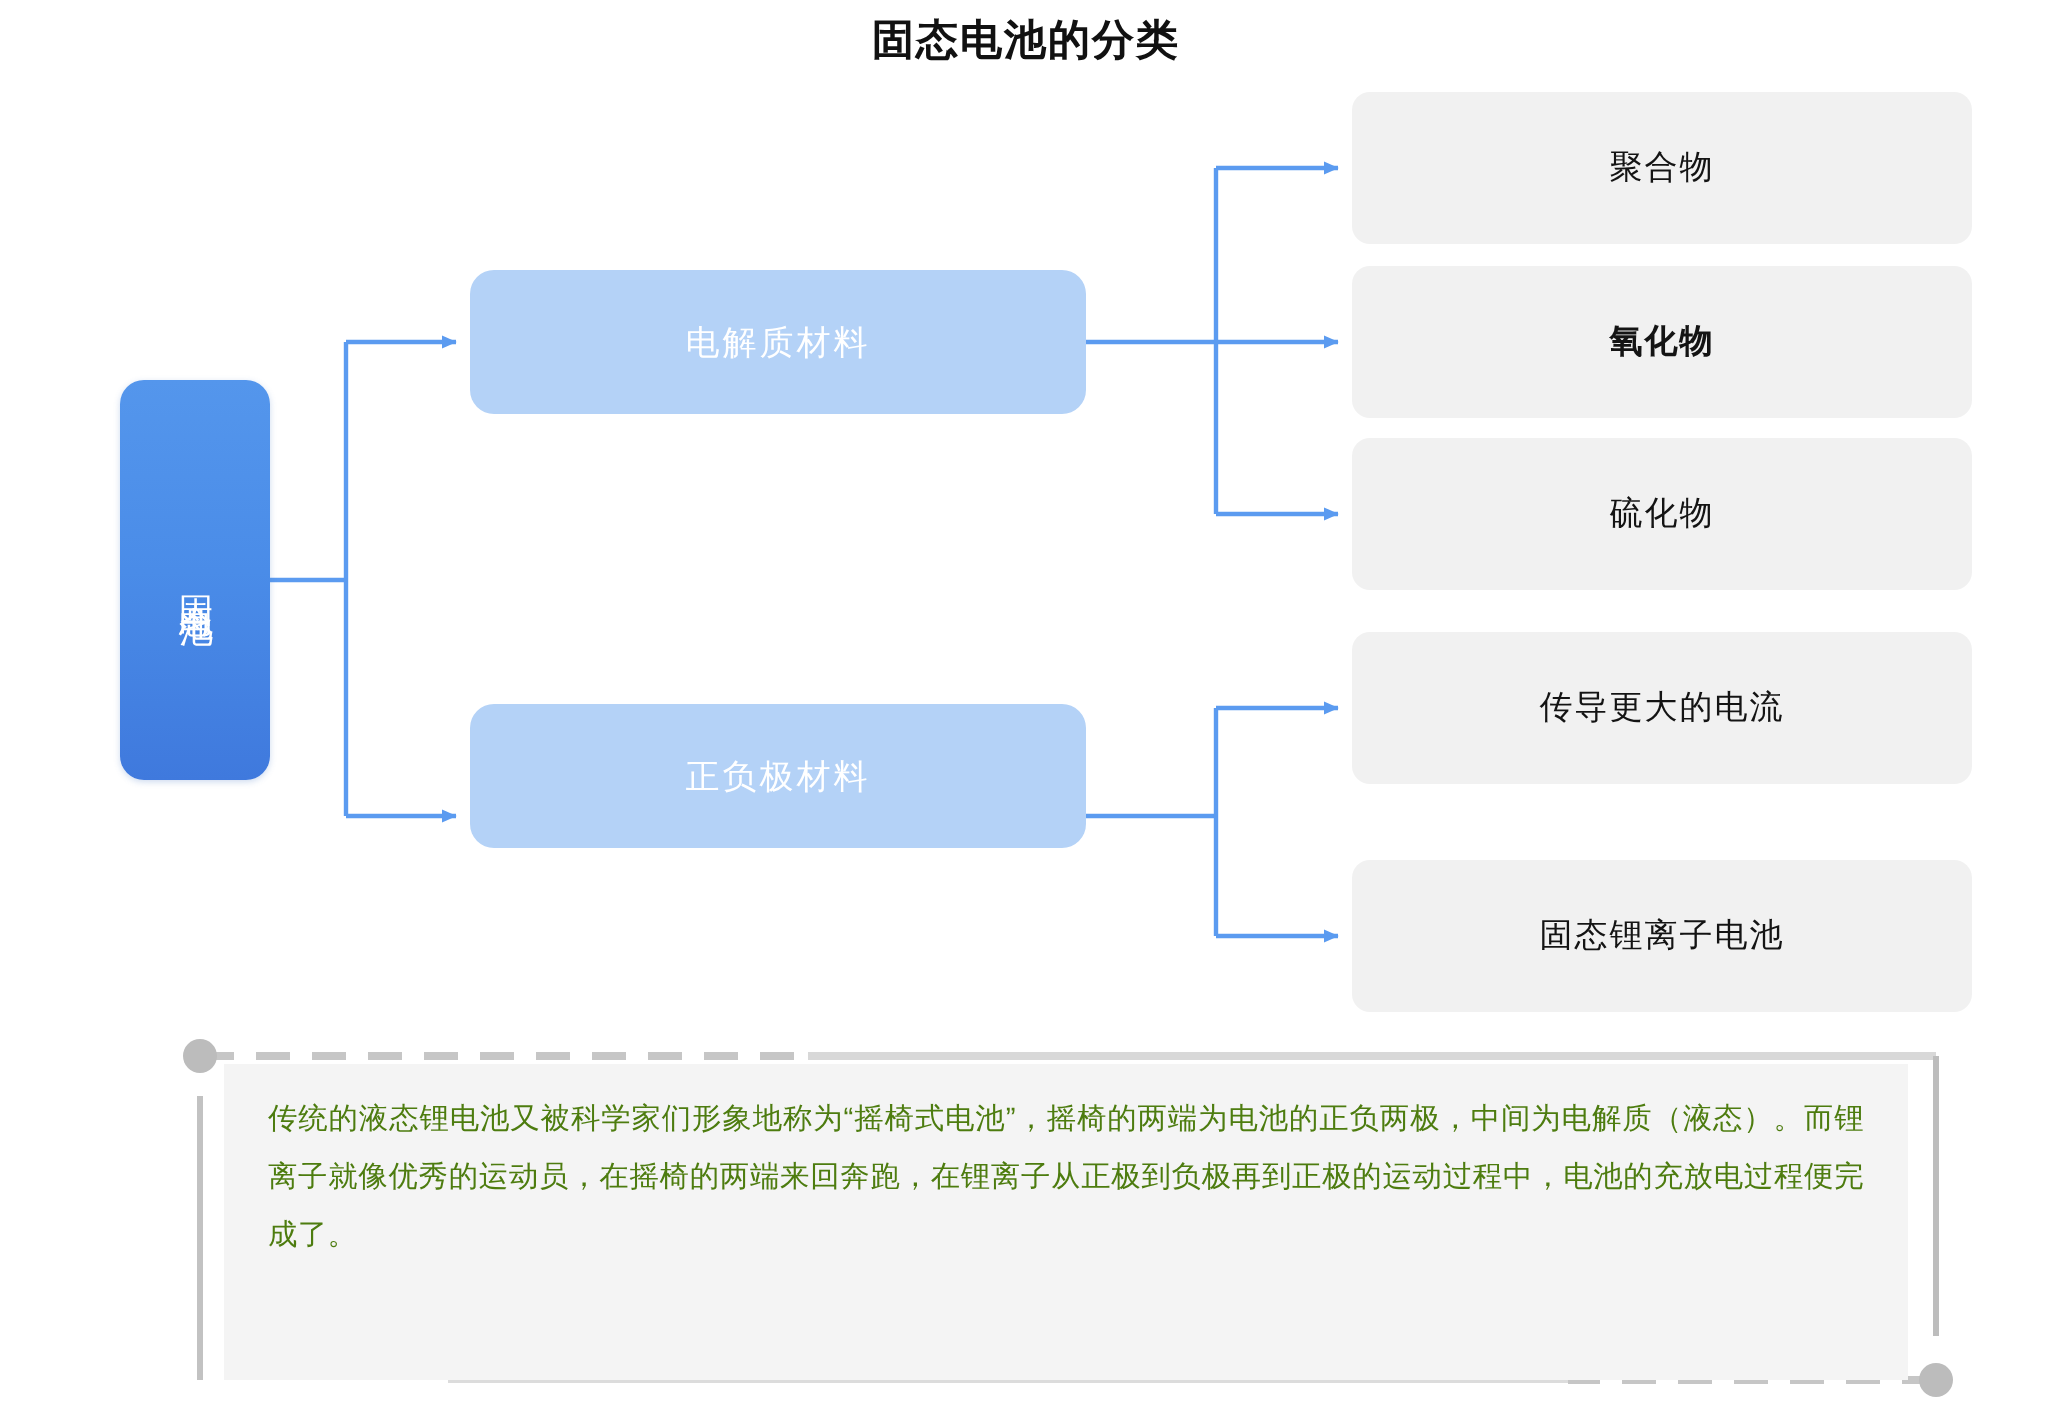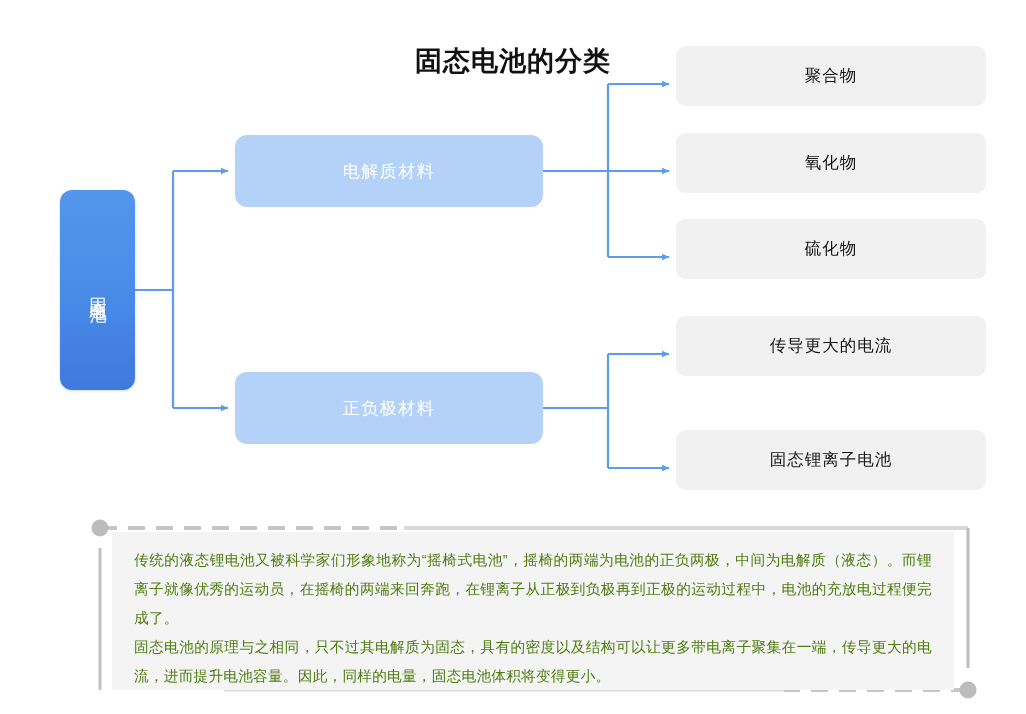--- a/index.html
+++ b/index.html
@@ -18,26 +18,25 @@
     color: #1a1a1a;
   }
 
   
   #diagram-title {
     position: absolute;
     left: 0;
     top: 6px;
     width: 1026px;
     text-align: center;
-    font-size: 27px;
+    font-size: 21px;
     font-weight: bold;
     letter-spacing: 1px;
     color: #111111;
     line-height: 30px;
-    margin-top: 40px;
   }
 
   
   #connector-layer {
     position: absolute;
     left: 0;
     top: 0;
     width: 1026px;
     height: 714px;
     pointer-events: none;
@@ -75,39 +74,39 @@
     border-radius: 12px;
     background: #b4d2f7;
     display: flex;
     align-items: center;
     justify-content: center;
     color: #ffffff;
     font-size: 17px;
     letter-spacing: 1.5px;
   }
   #l2-node-0 { left: 235px; top: 135px; }
-  #l2-node-1 { left: 235px; top: 372px; text-align: right; }
+  #l2-node-1 { left: 235px; top: 352px; text-align: right; }
 
   
   .l3-node {
     position: absolute;
     left: 676px;
     width: 310px;
-    height: 60px;
+    height: 76px;
     border-radius: 9px;
     background: #f1f1f1;
     display: flex;
     align-items: center;
     justify-content: center;
     color: #141414;
     font-size: 16.5px;
     letter-spacing: 1px;
   }
   #l3-node-0 { top:  46px; }
-  #l3-node-1 { top: 133px; }
+  #l3-node-1 { top: 133px; font-weight: bold; }
   #l3-node-2 { top: 219px; justify-content: center; }
   #l3-node-3 { top: 316px; }
   #l3-node-4 { top: 430px; }
 
   
   #note-frame {
     position: absolute;
     left: 84px;
     top: 518px;
     width: 896px;
@@ -205,15 +204,14 @@
     <path d="M700,172 L140,172" stroke="#dcdcdc" stroke-width="3" fill="none"></path>
 
     <path d="M16,172 L16,30" stroke="#c2c2c2" stroke-width="3" fill="none"></path>
 
     <circle cx="16" cy="10" r="8.5" fill="#bcbcbc"></circle>
     <circle cx="884" cy="172" r="8.5" fill="#bcbcbc"></circle>
   </svg>
 
   <div id="note-body">
     <p>传统的液态锂电池又被科学家们形象地称为“摇椅式电池”，摇椅的两端为电池的正负两极，中间为电解质（液态）。而锂离子就像优秀的运动员，在摇椅的两端来回奔跑，在锂离子从正极到负极再到正极的运动过程中，电池的充放电过程便完成了。</p>
-    <p>固态电池的原理与之相同，只不过其电解质为固态，具有的密度以及结构可以让更多带电离子聚集在一端，传导更大的电流，进而提升电池容量。因此，同样的电量，固态电池体积将变得更小。</p>
   </div>
 </div>
 
 </body></html>

